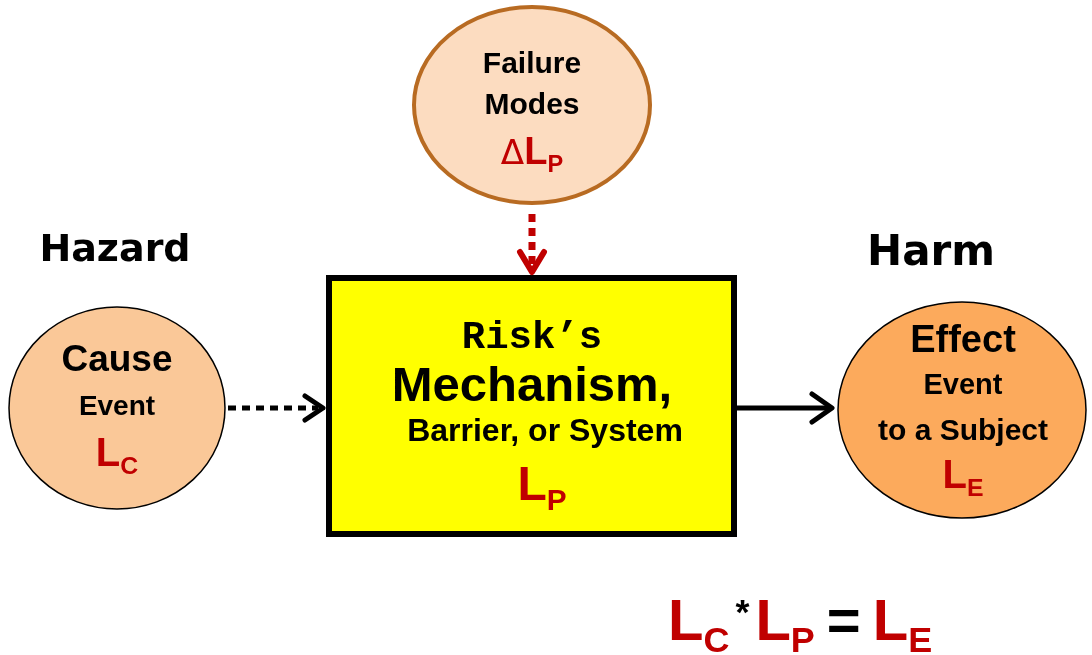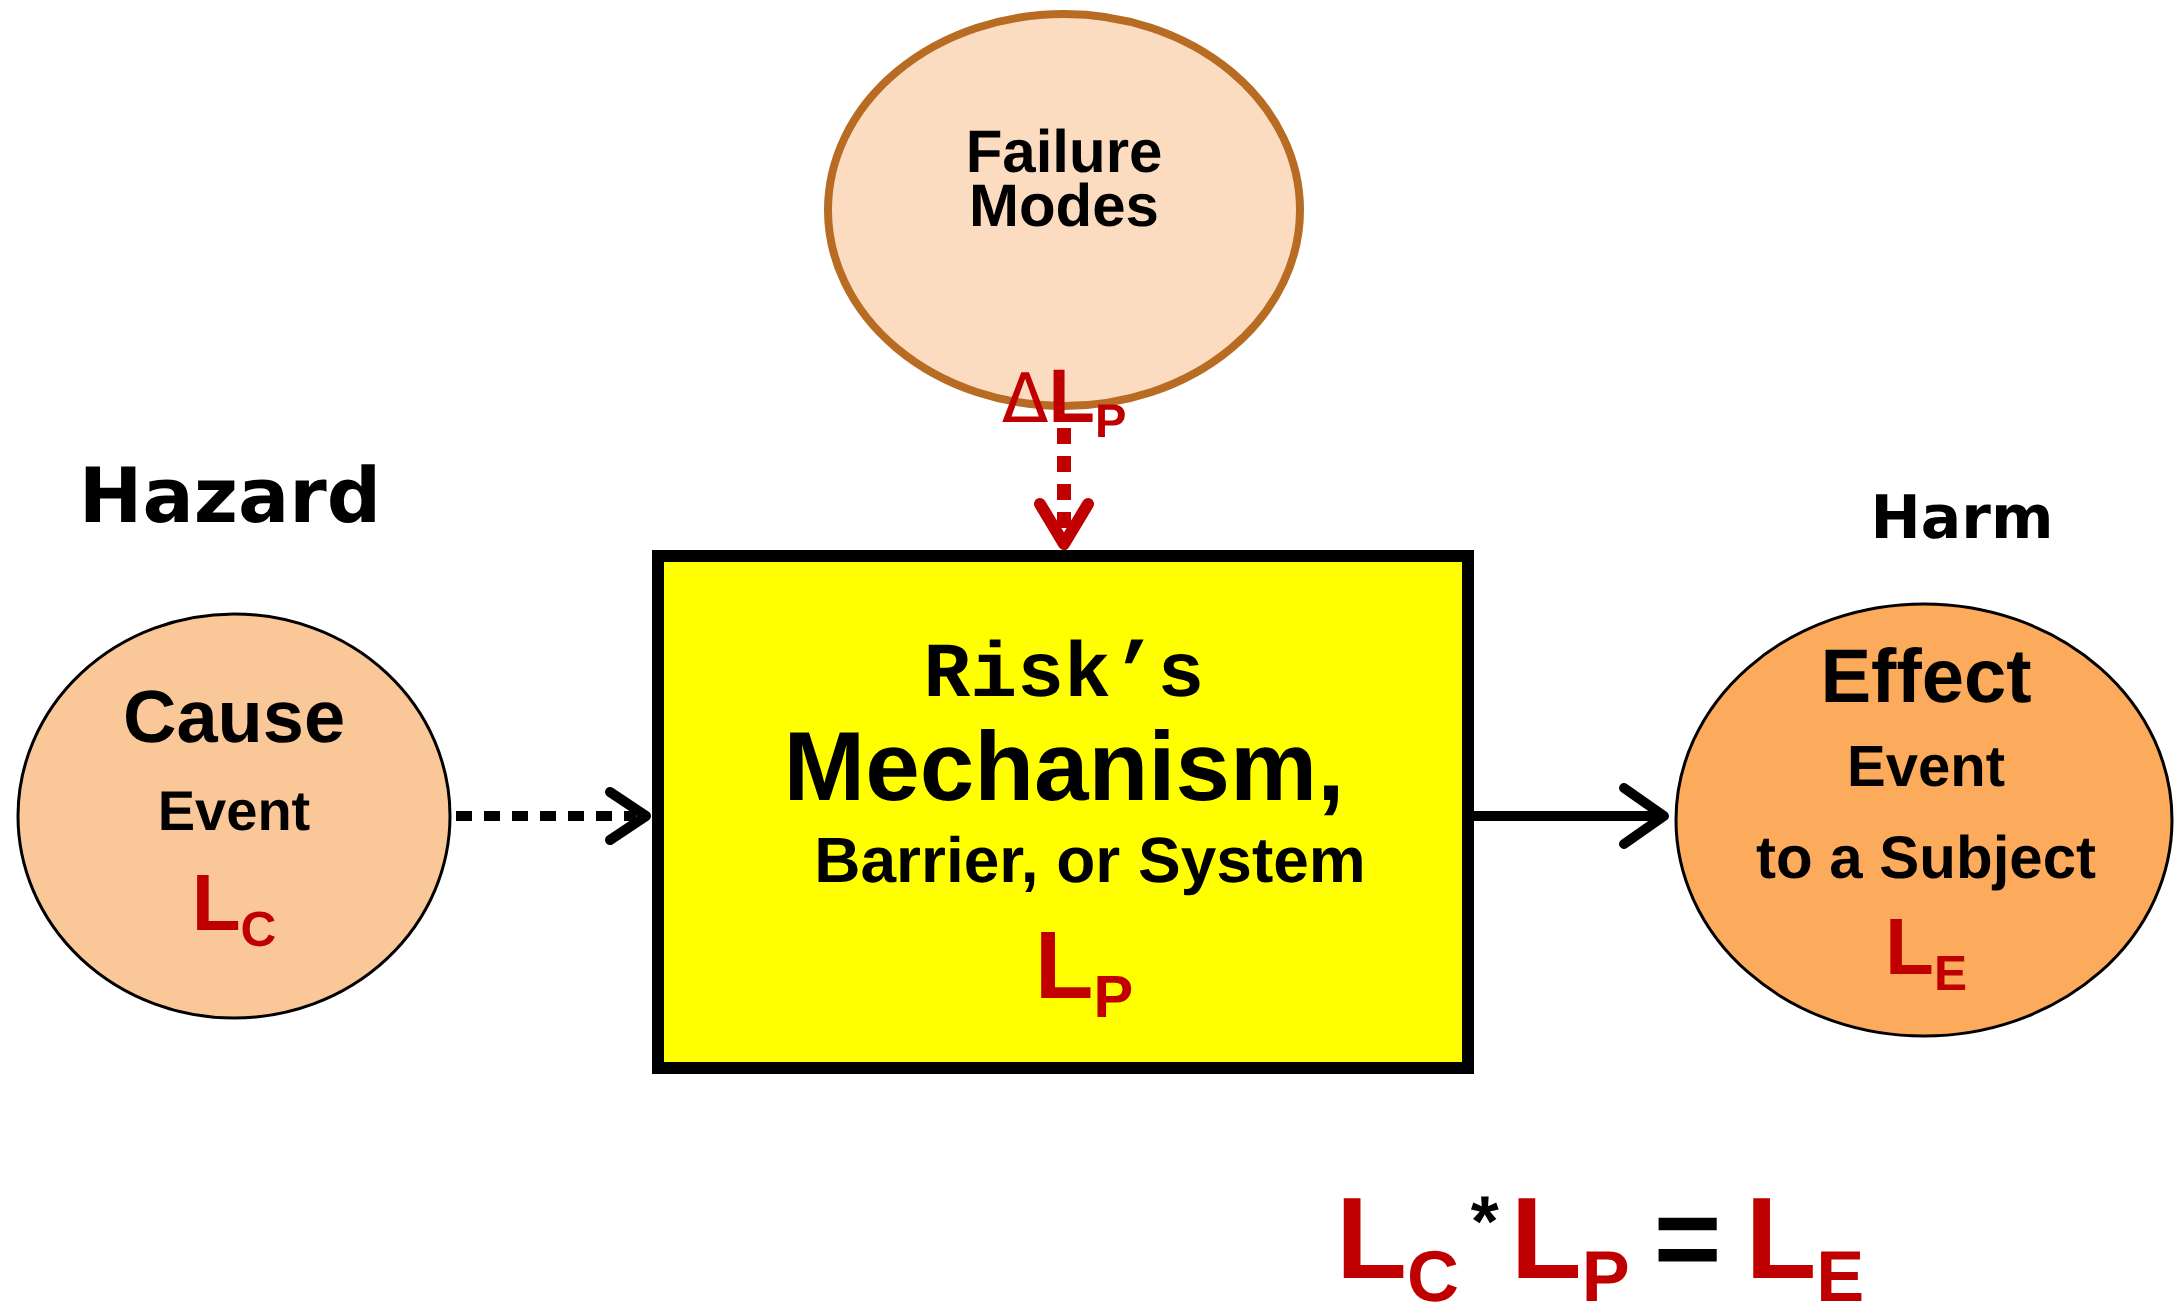--- a/index.html
+++ b/index.html
@@ -33,28 +33,28 @@
     <line x1="228" y1="408" x2="318" y2="408" stroke="#000" stroke-width="5" stroke-dasharray="8,6"></line>
     <polyline points="305,396 323,408 305,420" fill="none" stroke="#000" stroke-width="5" stroke-linecap="round" stroke-linejoin="round"></polyline>
   </g>
 
   <g>
     <line x1="737" y1="408" x2="830" y2="408" stroke="#000" stroke-width="5"></line>
     <polyline points="812,394 832,408 812,422" fill="none" stroke="#000" stroke-width="5" stroke-linecap="round" stroke-linejoin="round"></polyline>
   </g>
 </svg>
 
-<div class="lbl" style="left:432px; top:60px; width:200px; font-size:30px;">Failure</div>
+<div class="lbl" style="left:432px; top:46px; width:200px; font-size:30px;">Failure</div>
 <div class="lbl" style="left:432px; top:87px; width:200px; font-size:30px;">Modes</div>
-<div class="lbl red" style="left:432px; top:130px; width:200px; font-size:38px;margin-top:48px;">
+<div class="lbl red" style="left:432px; top:130px; width:200px; font-size:38px;">
   <span style="font-family:'DejaVu Sans',sans-serif;font-weight:normal;font-size:0.9em">Δ</span><span>L</span><span class="sub">P</span>
 </div>
 
 <div class="lbl calibri" style="left:20px; top:226px; width:190px; font-size:38px;">Hazard</div>
-<div class="lbl calibri" style="left:886px; top:226px; width:190px; font-size:30px;margin-top:16px;">Harm</div>
+<div class="lbl calibri" style="left:836px; top:226px; width:190px; font-size:42px;">Harm</div>
 
 <div class="lbl" style="left:17px; top:338px; width:200px; font-size:37px;">Cause</div>
 <div class="lbl" style="left:17px; top:390px; width:200px; font-size:28px;">Event</div>
 <div class="lbl red" style="left:17px; top:430px; width:200px; font-size:40px;">
   <span>L</span><span class="sub">C</span>
 </div>
 
 <div class="lbl" style="left:332px; top:316px; width:400px; font-size:39px;font-family:Liberation Mono, monospace;">Risk’s</div>
 <div class="lbl" style="left:332px; top:356px; width:400px; font-size:49px;">Mechanism,</div>
 <div class="lbl" style="left:332px; top:412px; width:400px; font-size:32px;margin-left:13px;">Barrier, or System</div>

